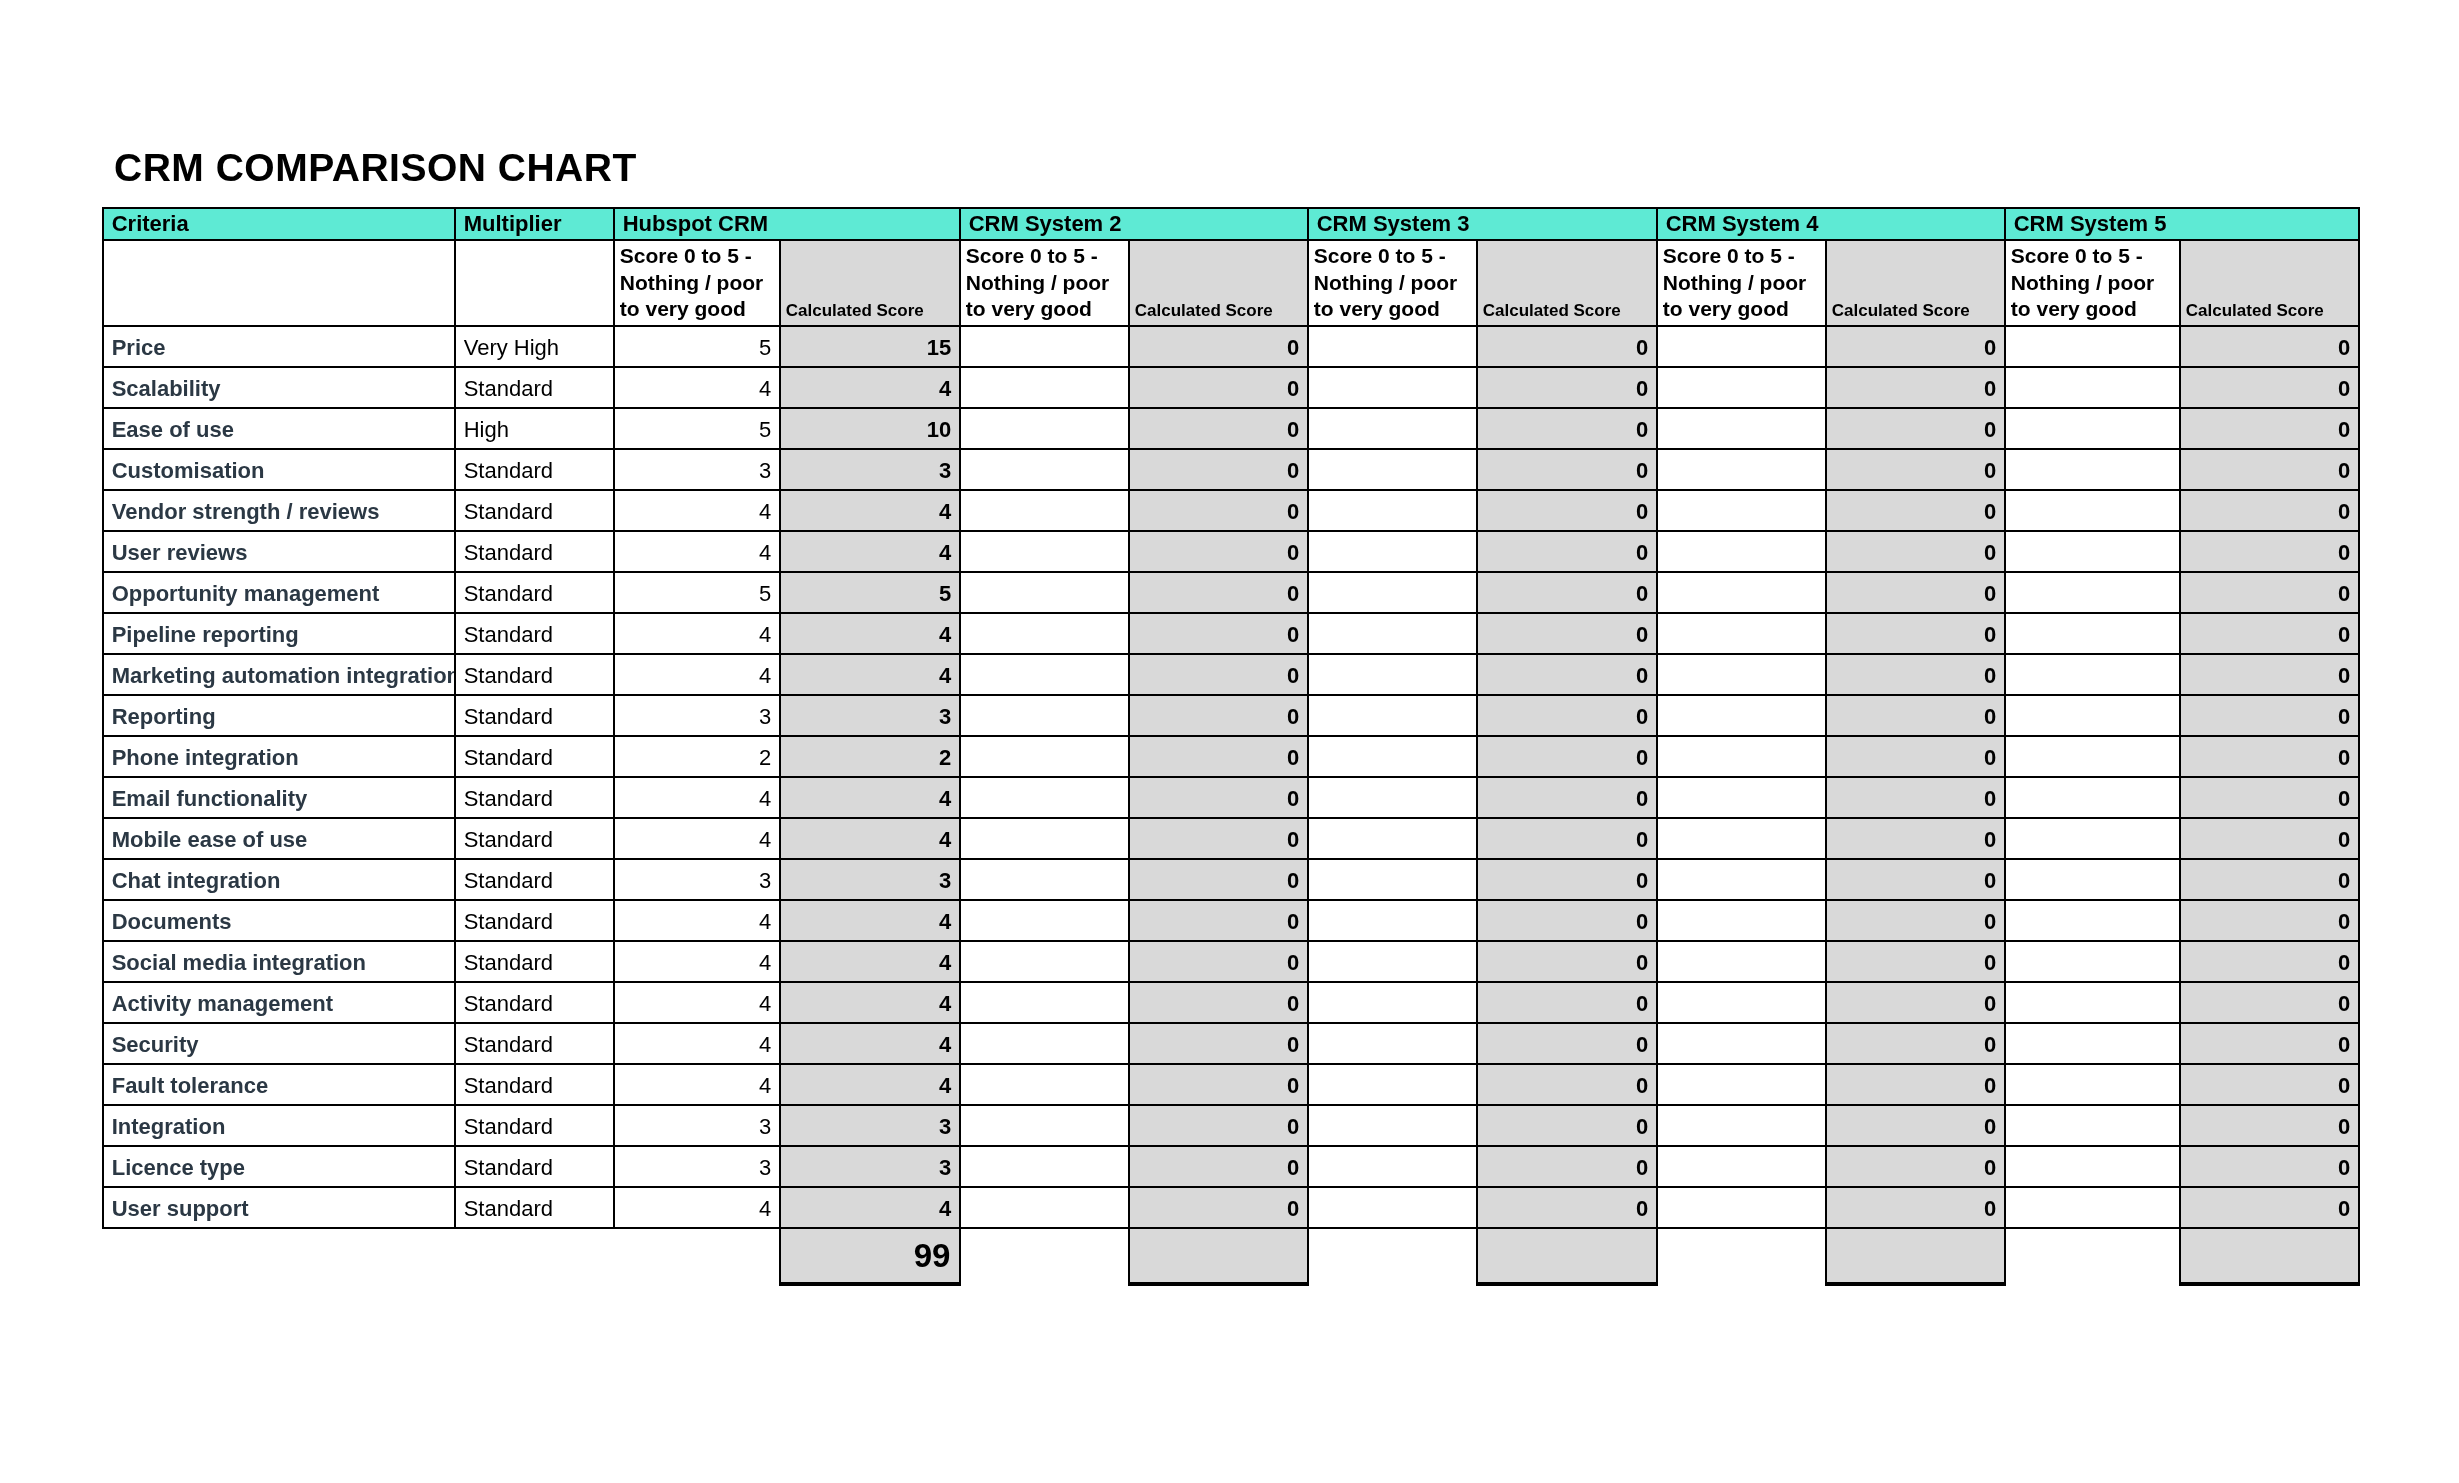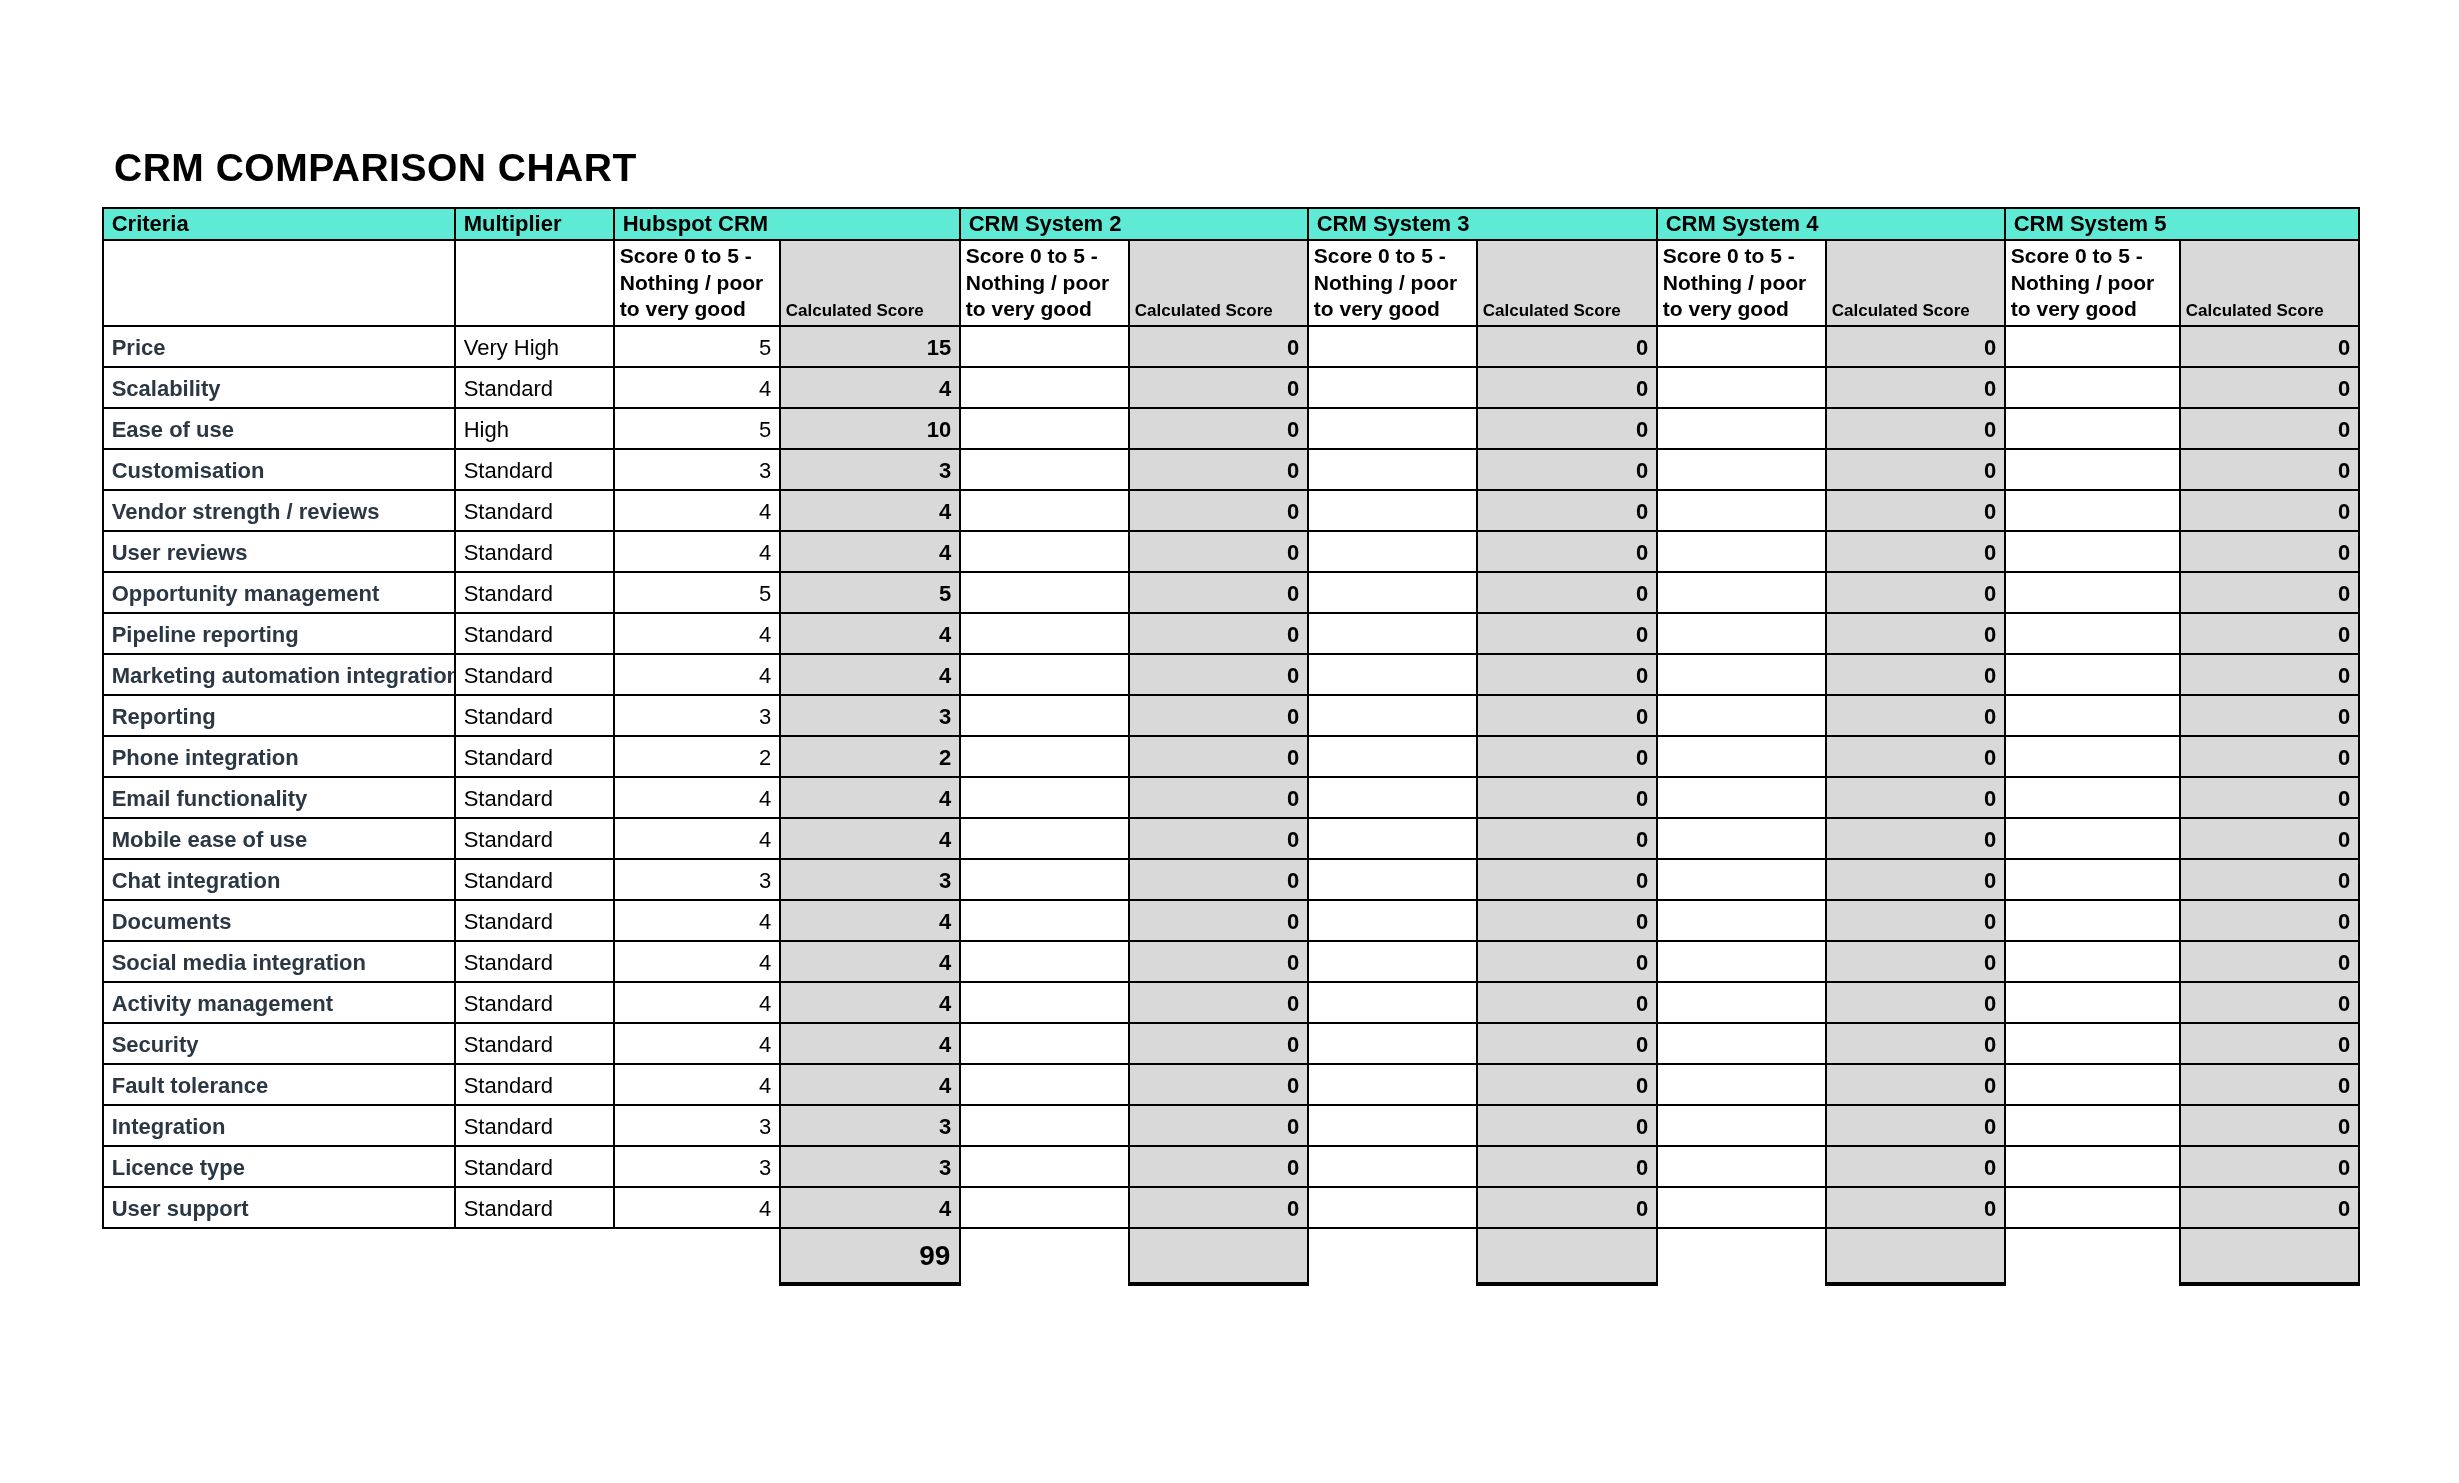--- a/index.html
+++ b/index.html
@@ -97,21 +97,21 @@
     border: none;
     background: transparent;
   }
   .crm-table tfoot td.total-cell {
     background: var(--shaded);
     border: 2.9px solid var(--grid);
     border-bottom: 4.8px solid var(--grid);
     height: 56px;
     text-align: right;
     vertical-align: middle;
-    font-size: 28px;
+    font-size: 33px;
     font-weight: bold;
     padding-right: 8.6px;
   }
 </style>
 </head>
 <body>
 
 <div class="page">
   <h1 class="page-title">CRM COMPARISON CHART</h1>
 

